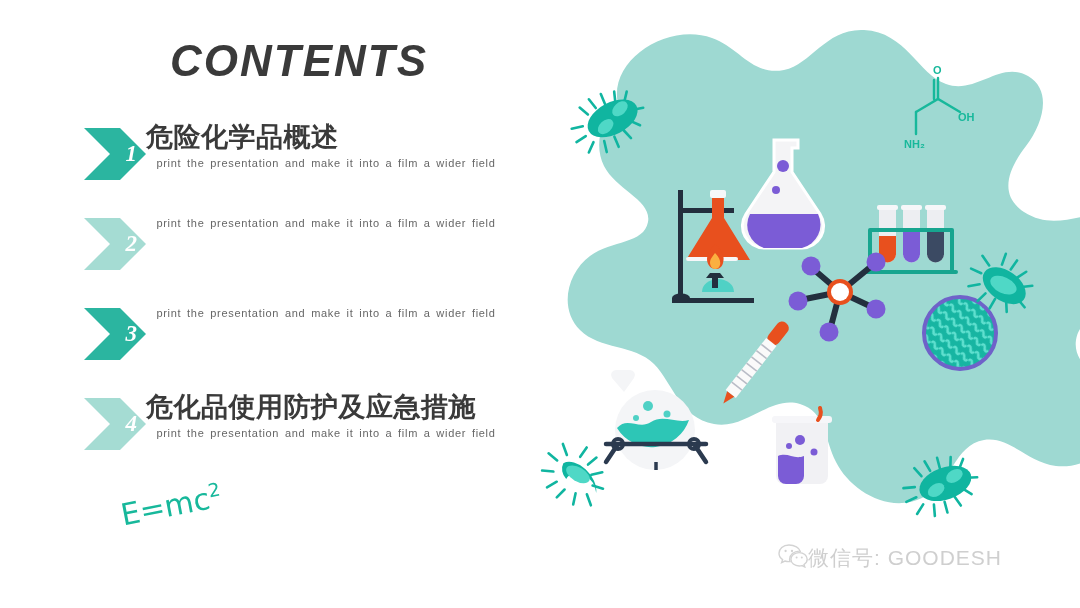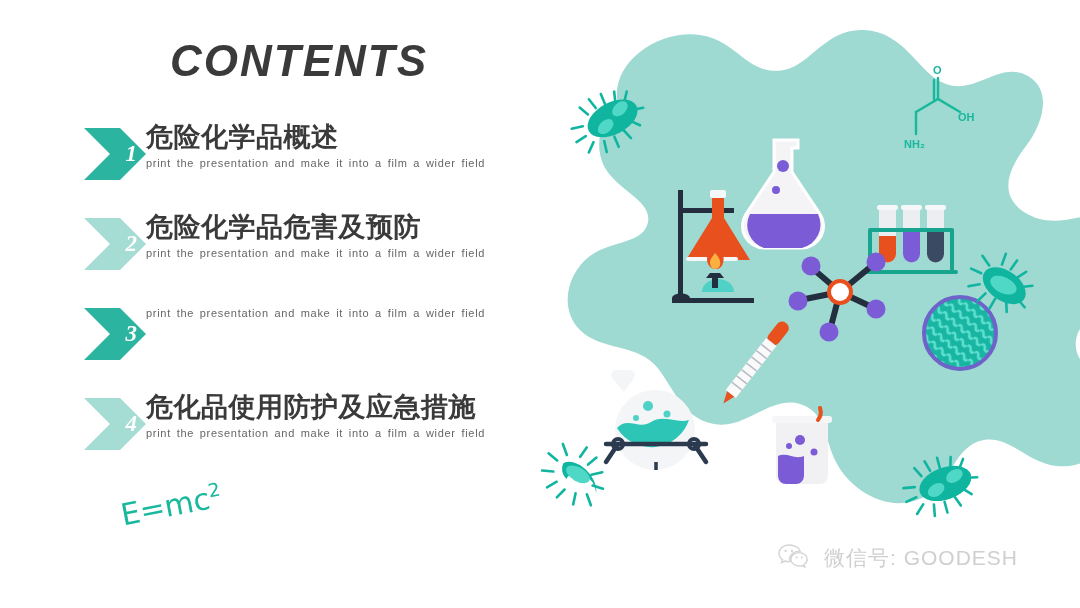--- a/index.html
+++ b/index.html
@@ -99,20 +99,21 @@
     white-space: nowrap;
   }
   .item-sub {
     font-size: 11px;
     color: #666666;
     line-height: 18px;
     letter-spacing: 0.7px;
     word-spacing: 2px;
     white-space: nowrap;
     margin-top: 2px;
+    text-align: center;
   }
 
   #emc2 {
     position: absolute;
     left: 118px;
     top: 498px;
     font-size: 30px;
     color: #17b89b;
     font-family: "DejaVu Sans", sans-serif;
     transform: rotate(-11deg);
@@ -135,21 +136,21 @@
     display: block;
   }
 
   
   #watermark {
     position: absolute;
     left: 778px;
     top: 543px;
     display: flex;
     align-items: center;
-    gap: 16px;
+    gap: 0;
     color: #cfcfcf;
     font-size: 21px;
     letter-spacing: 1px;
     white-space: nowrap;
   }
   #watermark .wm-icon { display: block; }
 </style>
 </head>
 <body>
 
@@ -175,21 +176,20 @@
       </div>
 
       <div class="content-item">
         <div class="arrow-badge">
           <svg viewBox="0 0 62 52" xmlns="http://www.w3.org/2000/svg">
             <path d="M0 0 L36 0 L62 26 L36 52 L0 52 L26 26 Z" fill="#a5dcd3"></path>
           </svg>
           <div class="arrow-num">2</div>
         </div>
         <div class="item-text">
-          <div class="item-title">危险化学品危害及预防</div>
           <div class="item-sub">print the presentation  and make  it into a film a wider  field</div>
         </div>
       </div>
 
       <div class="content-item">
         <div class="arrow-badge">
           <svg viewBox="0 0 62 52" xmlns="http://www.w3.org/2000/svg">
             <path d="M0 0 L36 0 L62 26 L36 52 L0 52 L26 26 Z" fill="#2bb5a0"></path>
           </svg>
           <div class="arrow-num">3</div>

